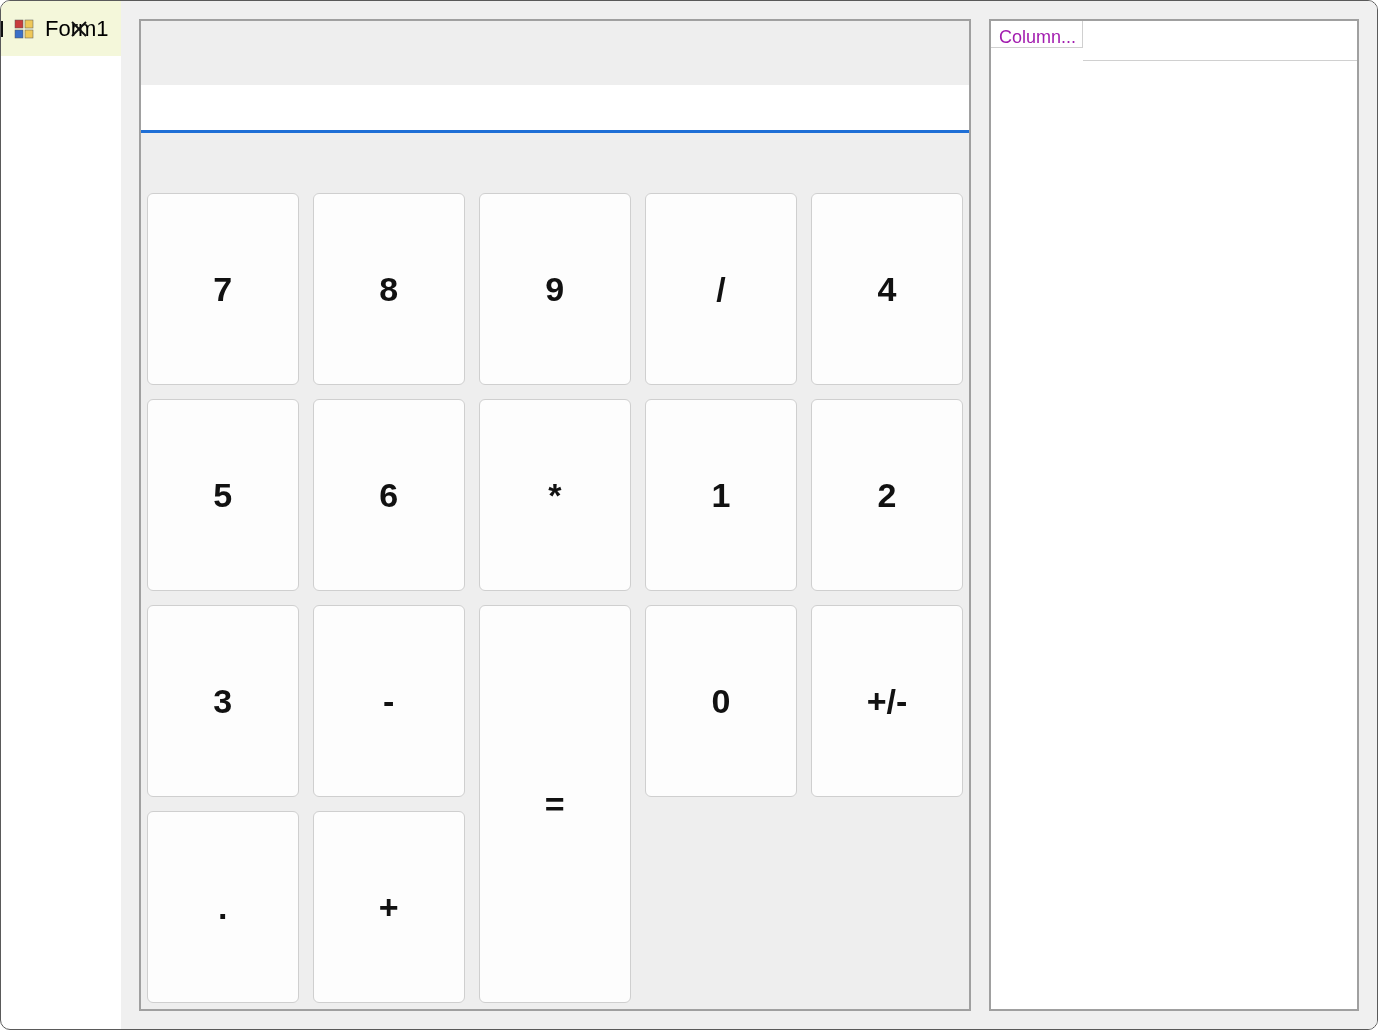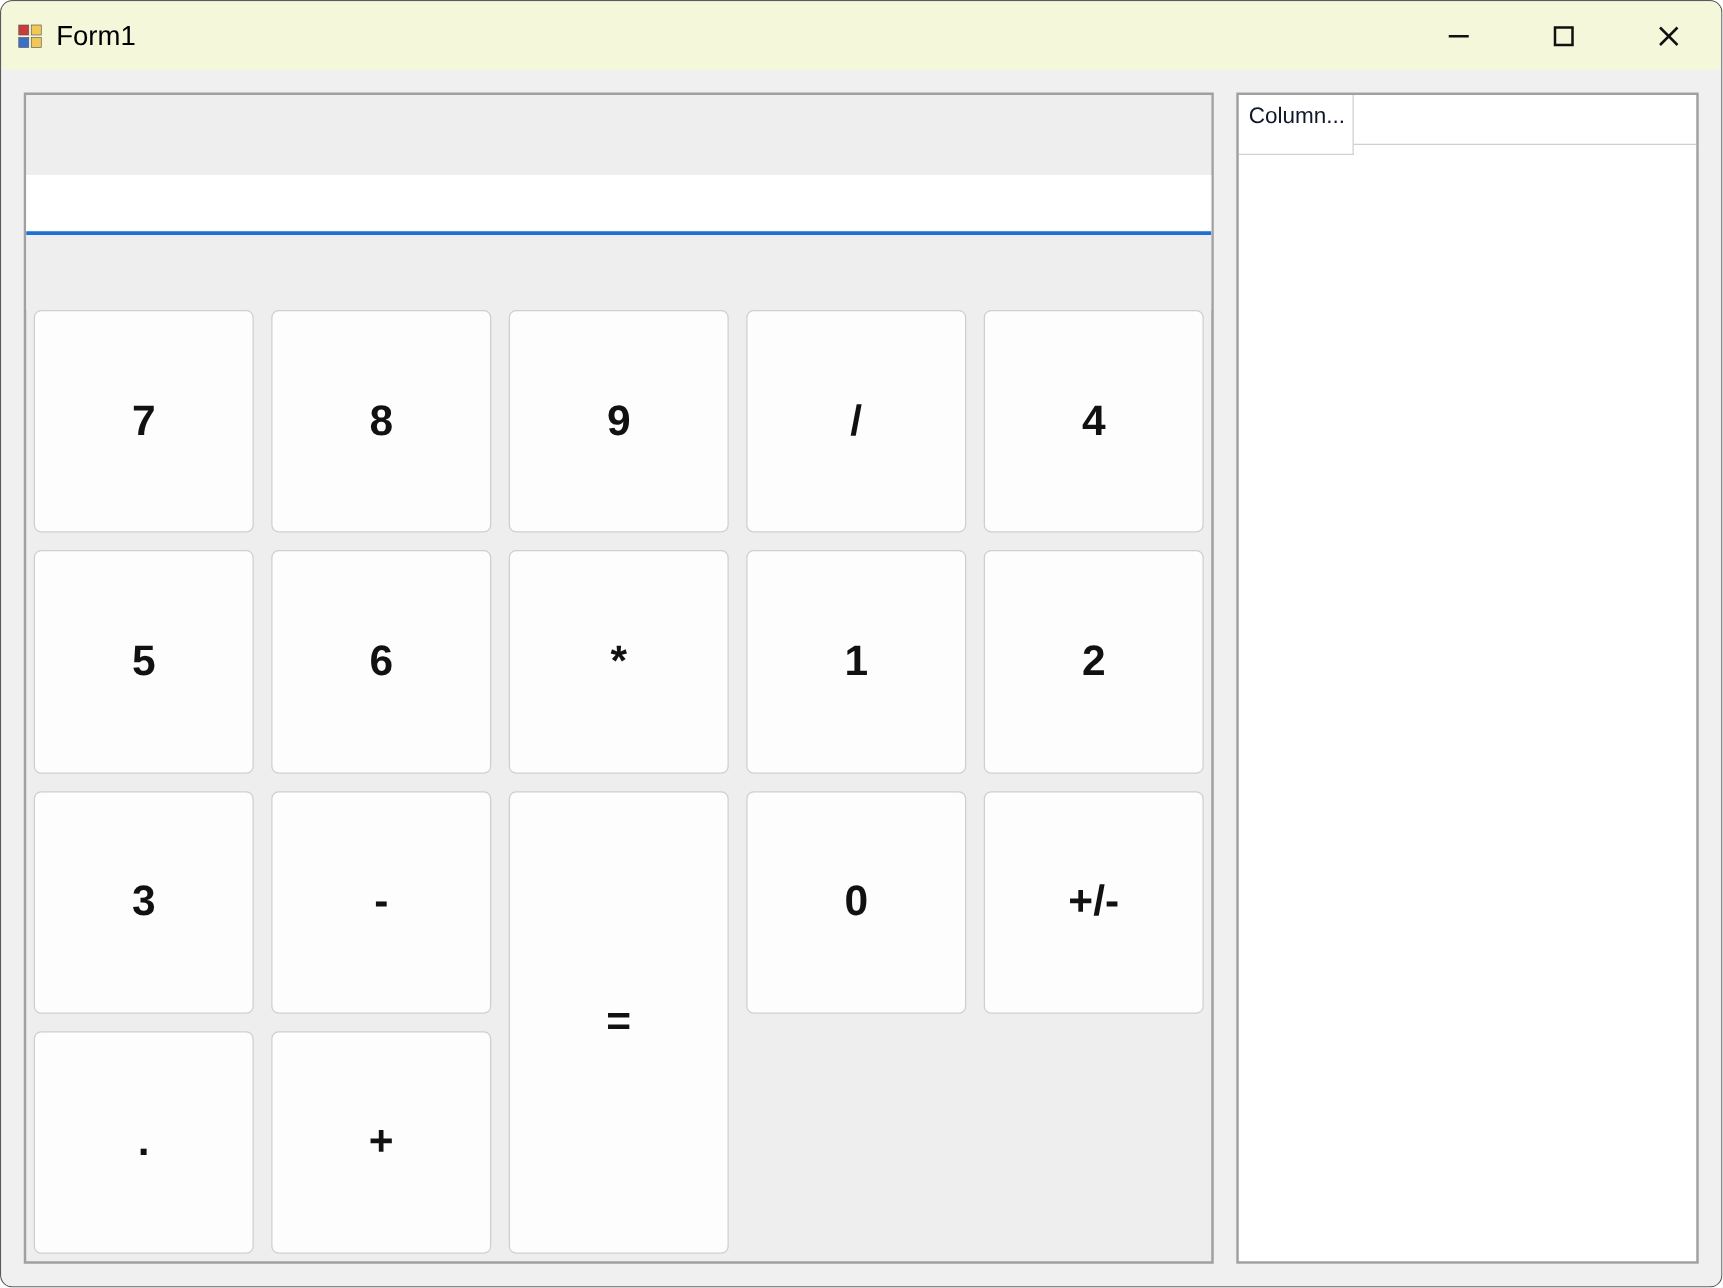--- a/index.html
+++ b/index.html
@@ -7,21 +7,21 @@
     margin: 0; padding: 0;
     width: 1378px; height: 1030px;
     background: #ffffff;
     font-family: "Segoe UI", Arial, sans-serif;
     overflow: hidden;
   }
   .window {
     width: 1378px; height: 1030px;
     border: 1px solid #5a5a5a;
     border-radius: 10px;
-    display: flex; flex-direction: column;
+    display: flex; flex-direction: row;
     overflow: hidden;
   }
   .titlebar {
     height: 55px;
     background: #f4f7da;
     display: flex; align-items: center;
     padding: 0 12px;
     position: relative;
   }
   .titlebar .app-icon {
@@ -98,25 +98,25 @@
     width: 370px;
     background: #ffffff;
     border: 2px solid #a0a0a0;
     display: flex; flex-direction: column;
   }
   .history-header {
     display: flex;
   }
   .history-col {
     width: 92px;
-    height: 48px;
+    height: 27px;
     border-right: 1px solid #d0d0d0;
     border-bottom: 1px solid #d0d0d0;
     font-size: 18px;
-    color: #0f172a;
+    color: #a21caf;
     padding: 6px 8px;
     overflow: hidden;
     white-space: nowrap;
   }
   .history-headspace {
     flex: 1;
     border-bottom: 1px solid #d0d0d0;
     height: 40px;
   }
   .history-body { flex: 1; }

